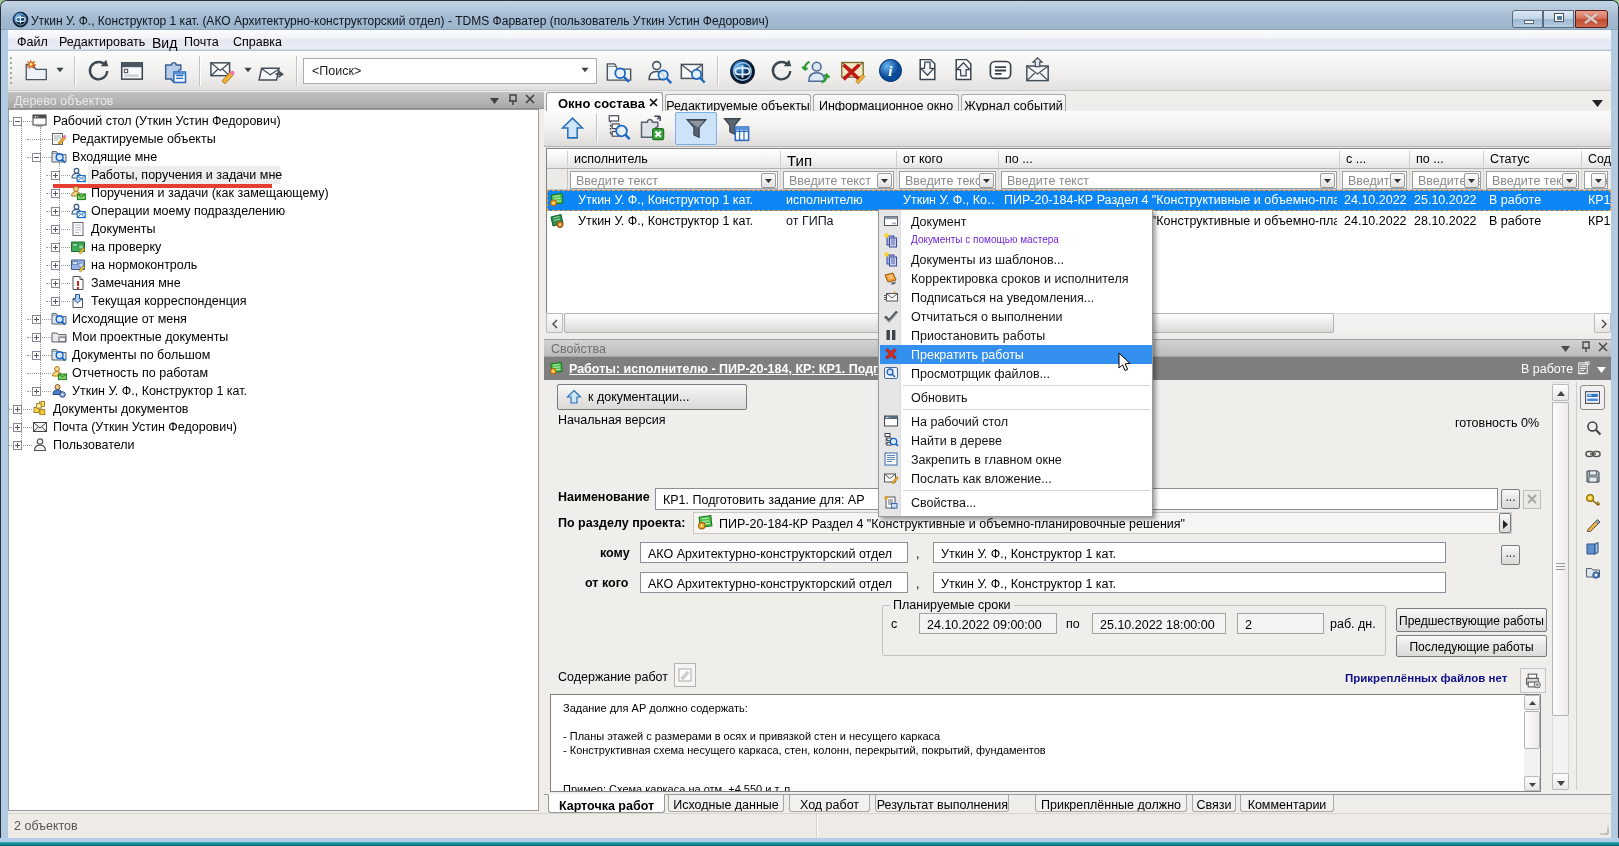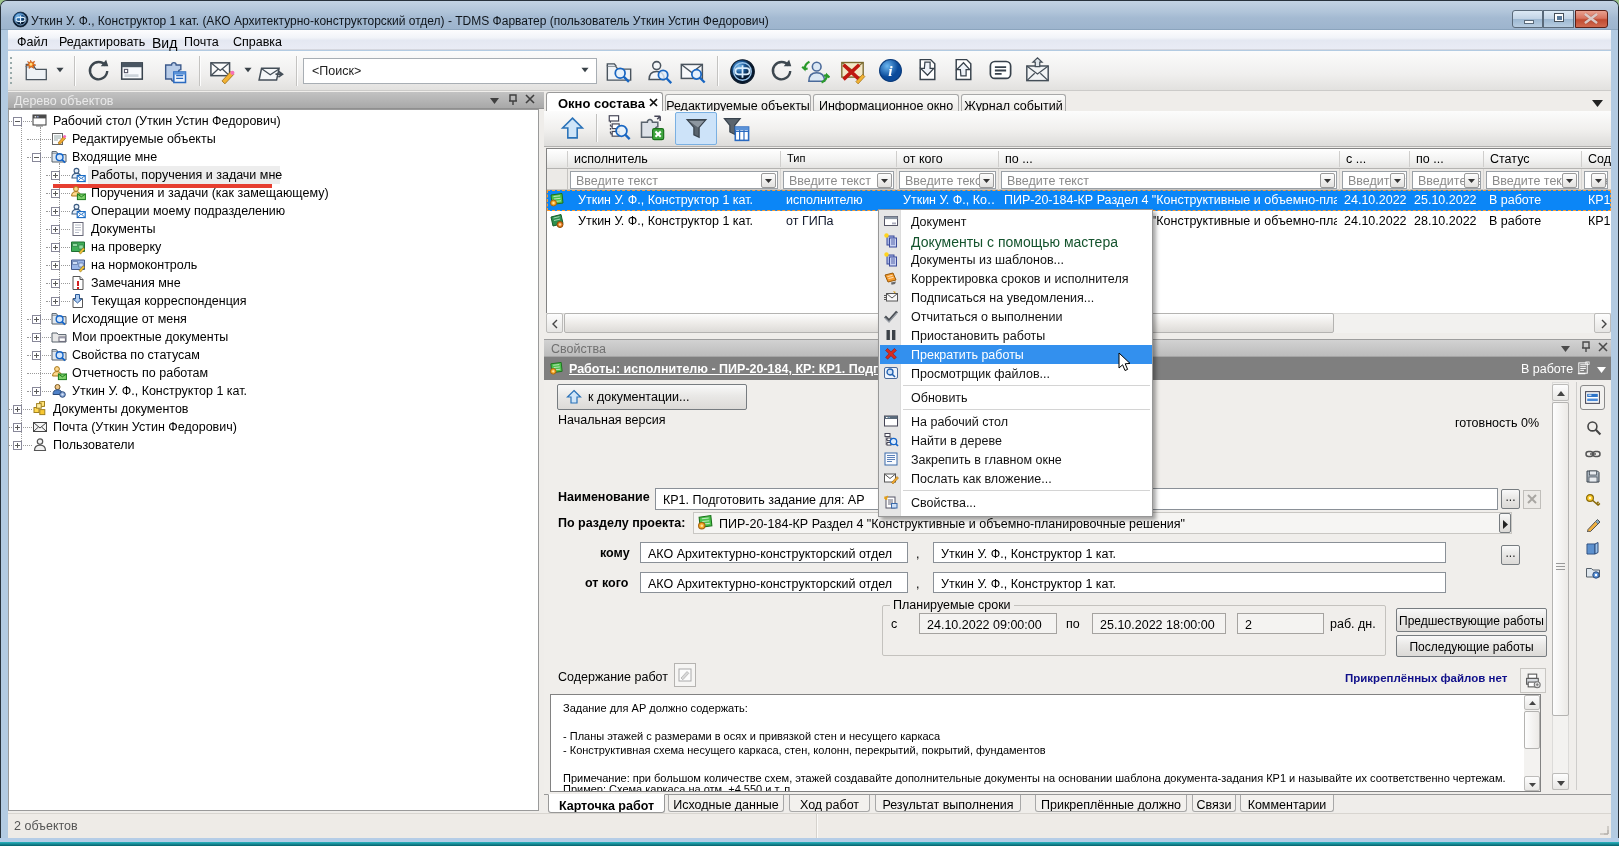--- a/index.html
+++ b/index.html
@@ -330,21 +330,21 @@
 <svg class="a" style="left:32px;top:351px;" width="9" height="9" viewBox="0 0 9 9">
     <rect x=".5" y=".5" width="8" height="8" fill="#fff" stroke="#889"></rect>
     <path d="M2 4.5 h5 M4.5 2 v5" stroke="#5a5a5a"></path>
   </svg>
 <svg class="a" style="left:51px;top:347px;" width="16" height="16" viewBox="0 0 16 16">
     <path d="M1 4 h5 l1.4 1.6 H15 V13 H1 Z" fill="#dfe7ee" stroke="#56606a"></path>
     <path d="M1 4 V2.6 h4.4 l1 1.4" fill="#cfd9e2" stroke="#56606a"></path>
     <circle cx="8.6" cy="8.2" r="3.4" fill="#cfe6ff" fill-opacity=".75" stroke="#1565c8" stroke-width="1.4"></circle>
     <path d="M11 10.6 L14 13.6" stroke="#1565c8" stroke-width="1.8"></path>
   </svg>
-<div class="a t" style="left:72px;top:349px;font-size:12.5px">Свойства по статусам</div>
+<div class="a t" style="left:72px;top:349px;font-size:12.5px">Документы по большом</div>
 <div class="a" style="left:27px;top:373px;width:24px;height:1px;border-top:1px dotted #9a9a9a"></div>
 <svg class="a" style="left:51px;top:365px;" width="16" height="16" viewBox="0 0 16 16">
     <circle cx="6" cy="4" r="2.4" fill="#ffd98f" stroke="#a87818" stroke-width="1"></circle>
     <path d="M1.6 11 q0-4.4 4.4-4.4 q4.4 0 4.4 4.4 Z" fill="#ffd98f" stroke="#a87818" stroke-width="1"></path>
     <rect x="7.4" y="9" width="8" height="5.6" fill="#7ed06a" stroke="#1c7c1c"></rect>
     <path d="M7.4 9 l4 2.8 4-2.8" stroke="#1c7c1c" fill="none"></path>
   </svg>
 <div class="a t" style="left:72px;top:367px;font-size:12.5px">Отчетность по работам</div>
 <div class="a" style="left:27px;top:391px;width:24px;height:1px;border-top:1px dotted #9a9a9a"></div>
 <svg class="a" style="left:32px;top:387px;" width="9" height="9" viewBox="0 0 9 9">
@@ -436,21 +436,21 @@
 <div class="a" style="left:547px;top:149px;width:1064px;height:20px;background:linear-gradient(#ffffff,#f2f2f1 60%,#e4e3e1);border-bottom:1px solid #b4b3b1"></div>
 <div class="a" style="left:567px;top:151px;width:1px;height:16px;background:#cfcecc"></div>
 <div class="a" style="left:780px;top:151px;width:1px;height:16px;background:#cfcecc"></div>
 <div class="a" style="left:896px;top:151px;width:1px;height:16px;background:#cfcecc"></div>
 <div class="a" style="left:998px;top:151px;width:1px;height:16px;background:#cfcecc"></div>
 <div class="a" style="left:1339px;top:151px;width:1px;height:16px;background:#cfcecc"></div>
 <div class="a" style="left:1409px;top:151px;width:1px;height:16px;background:#cfcecc"></div>
 <div class="a" style="left:1483px;top:151px;width:1px;height:16px;background:#cfcecc"></div>
 <div class="a" style="left:1581px;top:151px;width:1px;height:16px;background:#cfcecc"></div>
 <div class="a t" style="left:574px;top:153px;font-size:12.5px">исполнитель</div>
-<div class="a t" style="left:787px;top:153px;font-size:11px">Тип</div>
+<div class="a t" style="left:787px;top:153px;font-size:15px">Тип</div>
 <div class="a t" style="left:903px;top:153px;font-size:12.5px">от кого</div>
 <div class="a t" style="left:1005px;top:153px;font-size:12.5px">по ...</div>
 <div class="a t" style="left:1346px;top:153px;font-size:12.5px">с ...</div>
 <div class="a t" style="left:1416px;top:153px;font-size:12.5px">по ...</div>
 <div class="a t" style="left:1490px;top:153px;font-size:12.5px">Статус</div>
 <div class="a t" style="left:1588px;top:153px;font-size:12.5px">Сод</div>
 <div class="a" style="left:547px;top:169px;width:1064px;height:21px;background:#eceae7;border-bottom:1px solid #c6c4c1"></div>
 <div class="a" style="left:567px;top:169px;width:1px;height:21px;background:#c6c4c1"></div>
 <div class="a" style="left:780px;top:169px;width:1px;height:21px;background:#d8d6d3"></div>
 <div class="a" style="left:896px;top:169px;width:1px;height:21px;background:#d8d6d3"></div>
@@ -716,59 +716,58 @@
     <rect x="3" y="2" width="8" height="4" fill="#fff" stroke="#555"></rect>
     <rect x="1.5" y="6" width="11" height="5.5" fill="#d8dce0" stroke="#555"></rect>
     <rect x="3" y="9.5" width="8" height="4.5" fill="#fff" stroke="#555"></rect>
     <circle cx="11.5" cy="12" r="2.8" fill="#e8e8e8" stroke="#777"></circle>
     <path d="M11.5 10.6 v2.8 M10.1 12 h2.8" stroke="#777"></path>
   </svg>
 <div class="a" style="left:550px;top:694px;width:991px;height:98px;background:#fff;border:1px solid #828282;overflow:hidden">
     <div class="a t" style="left:12px;top:8px;font-size:11px">Задание для АР должно содержать:</div>
     <div class="a t" style="left:12px;top:36px;font-size:11px">- Планы этажей с размерами в осях и привязкой стен и несущего каркаса</div>
     <div class="a t" style="left:12px;top:50px;font-size:11px">- Конструктивная схема несущего каркаса, стен, колонн, перекрытий, покрытий, фундаментов</div>
-    <div class="a t" style="left:12px;top:78px;font-size:11px">Примечание: при большом количестве схем, этажей создавайте дополнительные документы на основании шаблона документа-задания КР1 и называйте их соответственно чертежам.</div>
     <div class="a t" style="left:12px;top:89px;font-size:11px">Пример: Схема каркаса на отм. +4.550 и т. п.</div>
   </div>
 <div class="a" style="left:1524px;top:695px;width:16px;height:96px;background:#f3f2f0"></div>
 <div class="a" style="left:1524px;top:695px;width:16px;height:15px;background:linear-gradient(#fdfdfd,#e8e7e5);border:1px solid #bcbbb9;border-radius:2px">
     <svg style="position:absolute;left:3px;top:4px" width="9" height="6" viewBox="0 0 9 6">
       <path d="M4.5 1 L1 5 h7 Z" fill="#444"></path>
     </svg>
   </div>
 <div class="a" style="left:1524px;top:711px;width:16px;height:38px;background:linear-gradient(90deg,#fdfdfd,#eceae7);border:1px solid #b4b3b1;border-radius:2px"></div>
 <div class="a" style="left:1524px;top:776px;width:16px;height:15px;background:linear-gradient(#fdfdfd,#e8e7e5);border:1px solid #bcbbb9;border-radius:2px">
     <svg style="position:absolute;left:3px;top:5px" width="9" height="6" viewBox="0 0 9 6">
       <path d="M1 1 h7 L4.5 5 Z" fill="#444"></path>
     </svg>
   </div>
 <div class="a" style="left:544px;top:794px;width:1067px;height:1px;background:#989898"></div>
 <div class="a" style="left:548px;top:794px;width:117px;height:19px;background:#fff;border:1px solid #989898;border-top:1px solid #fff;border-radius:0 0 3px 3px;text-align:center;font-size:12.5px;font-weight:bold;padding-top:4px;overflow:hidden;white-space:nowrap">Карточка работ</div>
 <div class="a" style="left:668px;top:795px;width:116px;height:17px;background:#f3f1ee;border:1px solid #a8a8a8;border-top:none;border-radius:0 0 3px 3px;text-align:center;font-size:12.5px;padding-top:3px;overflow:hidden;white-space:nowrap">Исходные данные</div>
 <div class="a" style="left:789px;top:795px;width:81px;height:17px;background:#f3f1ee;border:1px solid #a8a8a8;border-top:none;border-radius:0 0 3px 3px;text-align:center;font-size:12.5px;padding-top:3px;overflow:hidden;white-space:nowrap">Ход работ</div>
-<div class="a" style="left:875px;top:795px;width:146px;height:17px;background:#f3f1ee;border:1px solid #a8a8a8;border-top:none;border-radius:0 0 3px 3px;text-align:center;font-size:12.5px;padding-top:3px;overflow:hidden;white-space:nowrap">Результат выполнения</div>
+<div class="a" style="left:875px;top:795px;width:134px;height:17px;background:#f3f1ee;border:1px solid #a8a8a8;border-top:none;border-radius:0 0 3px 3px;text-align:right;font-size:12.5px;padding-top:3px;overflow:hidden;white-space:nowrap">Результат выполнения</div>
 <div class="a" style="left:1035px;top:795px;width:152px;height:17px;background:#f3f1ee;border:1px solid #a8a8a8;border-top:none;border-radius:0 0 3px 3px;text-align:center;font-size:12.5px;padding-top:3px;overflow:hidden;white-space:nowrap">Прикреплённые должно</div>
 <div class="a" style="left:1192px;top:795px;width:44px;height:17px;background:#f3f1ee;border:1px solid #a8a8a8;border-top:none;border-radius:0 0 3px 3px;text-align:center;font-size:12.5px;padding-top:3px;overflow:hidden;white-space:nowrap">Связи</div>
 <div class="a" style="left:1240px;top:795px;width:94px;height:17px;background:#f3f1ee;border:1px solid #a8a8a8;border-top:none;border-radius:0 0 3px 3px;text-align:center;font-size:12.5px;padding-top:3px;overflow:hidden;white-space:nowrap">Комментарии</div>
 <div class="a" style="left:878px;top:209px;width:275px;height:308px;background:#fff;border:1px solid #979797;box-shadow:3px 3px 4px rgba(0,0,0,.35)"></div>
 <div class="a" style="left:879px;top:210px;width:22px;height:306px;background:#e6e6e6;border-right:1px solid #dcdcdc"></div>
 <div class="a" style="left:880px;top:345px;width:272px;height:19px;background:#3390ee"></div>
 <svg class="a" style="left:883px;top:213px;" width="16" height="16" viewBox="0 0 16 16">
     <rect x="1.5" y="3.5" width="13" height="9" fill="#fff" stroke="#556"></rect>
     <rect x="1.5" y="3.5" width="13" height="2.6" fill="#8a96a4"></rect>
     <rect x="9" y="9.5" width="4" height="1.8" fill="#aab"></rect>
   </svg>
 <div class="a t" style="left:911px;top:216px;font-size:12.5px;color:#111">Документ</div>
 <svg class="a" style="left:883px;top:232px;" width="16" height="16" viewBox="0 0 16 16">
     <rect x="4" y="4" width="7" height="9" fill="#aab8e8" stroke="#3a4a9a"></rect>
     <rect x="6.5" y="6" width="7" height="9" fill="#c8d2f2" stroke="#3a4a9a"></rect>
     <path d="M8 8h4M8 10h4M8 12h4" stroke="#3a4a9a" stroke-width=".8"></path>
     <circle cx="3.5" cy="3.5" r="2.2" fill="#ffd41e"></circle>
   </svg>
-<div class="a t" style="left:911px;top:235px;font-size:14px;color:#14532d">Документы с помощью мастера</div>
+<div class="a t" style="left:911px;top:235px;font-size:10px;color:#6d28d9">Документы с помощью мастера</div>
 <svg class="a" style="left:883px;top:251px;" width="16" height="16" viewBox="0 0 16 16">
     <rect x="4" y="4" width="7" height="9" fill="#aab8e8" stroke="#3a4a9a"></rect>
     <rect x="6.5" y="6" width="7" height="9" fill="#c8d2f2" stroke="#3a4a9a"></rect>
     <path d="M8 8h4M8 10h4M8 12h4" stroke="#3a4a9a" stroke-width=".8"></path>
     <circle cx="3.5" cy="3.5" r="2.2" fill="#ffd41e"></circle>
   </svg>
 <div class="a t" style="left:911px;top:254px;font-size:12.5px;color:#111">Документы из шаблонов...</div>
 <svg class="a" style="left:883px;top:270px;" width="16" height="16" viewBox="0 0 16 16">
     <path d="M2 5 L10 3 L13 10 L5 12 Z" fill="#f59a2c" stroke="#9a5a08"></path>
     <path d="M4.5 6.5 L9.5 5.4 M5.5 8.5 L10.5 7.4" stroke="#fde3bd" stroke-width="1"></path>

